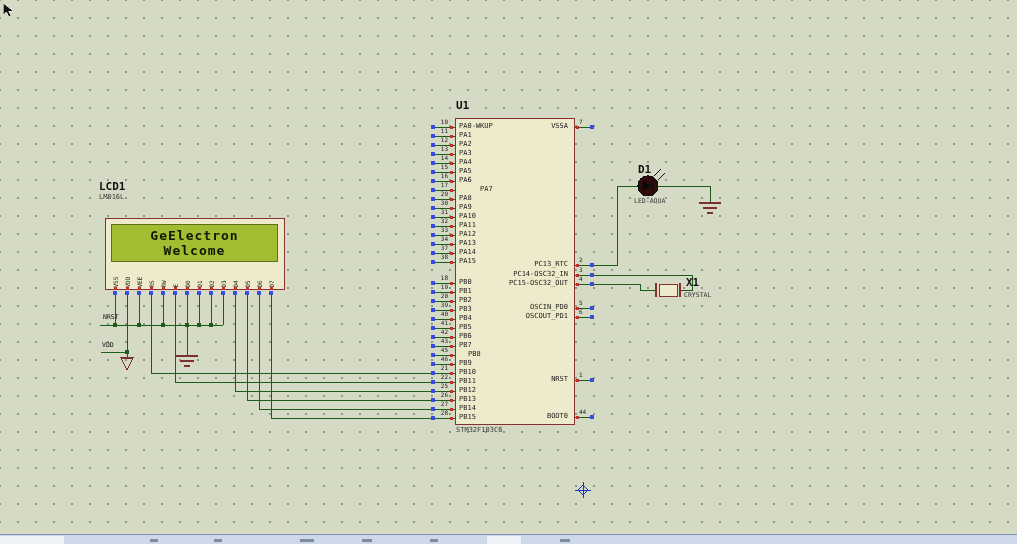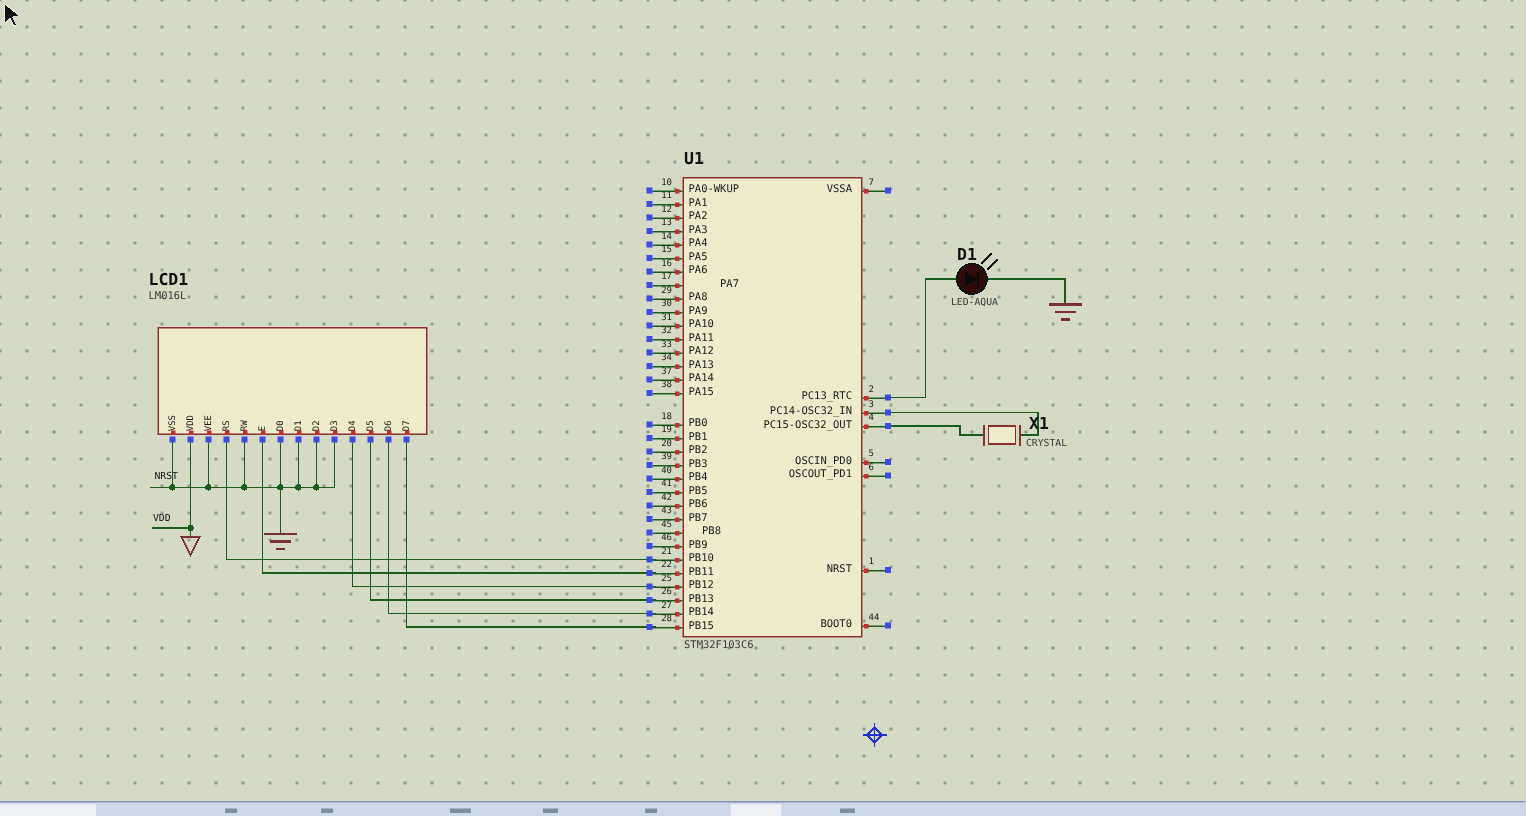--- a/index.html
+++ b/index.html
@@ -106,20 +106,24 @@
       <line x1="583" y1="482" x2="583" y2="498"></line>
       <path d="M583,485 L588,490 L583,495 L578,490 Z"></path>
     </g>
 
     <path d="M3,3 L3,15 L6.5,12 L9,17 L11,16 L8.5,11 L13,11 Z" fill="#111" stroke="#f5f5f5" stroke-width="0.6"></path>
   </svg>
 
   <div class="abs ref" style="left:99px;top:181px">LCD1</div>
   <div class="abs part" style="left:99px;top:194px">LM016L</div>
   <div class="abs comp" style="left:105px;top:218px;width:180px;height:72px"></div>
+  <div class="abs" id="lcd-screen">
+    <div class="lcd-line" style="top:4px">GeElectron</div>
+    <div class="lcd-line" style="top:19px">Welcome</div>
+  </div>
 
   <div class="abs ref" style="left:456px;top:100px">U1</div>
   <div class="abs comp" style="left:455px;top:118px;width:120px;height:307px"></div>
   <div class="abs part" style="left:456px;top:427px">STM32F103C6</div>
 
   <div class="abs ref" style="left:638px;top:164px">D1</div>
   <div class="abs part" style="left:634px;top:198px;font-size:6.5px">LED-AQUA</div>
 
   <div class="abs ref" style="left:686px;top:277px">X1</div>
   <div class="abs part" style="left:684px;top:292px;font-size:6.5px">CRYSTAL</div>

